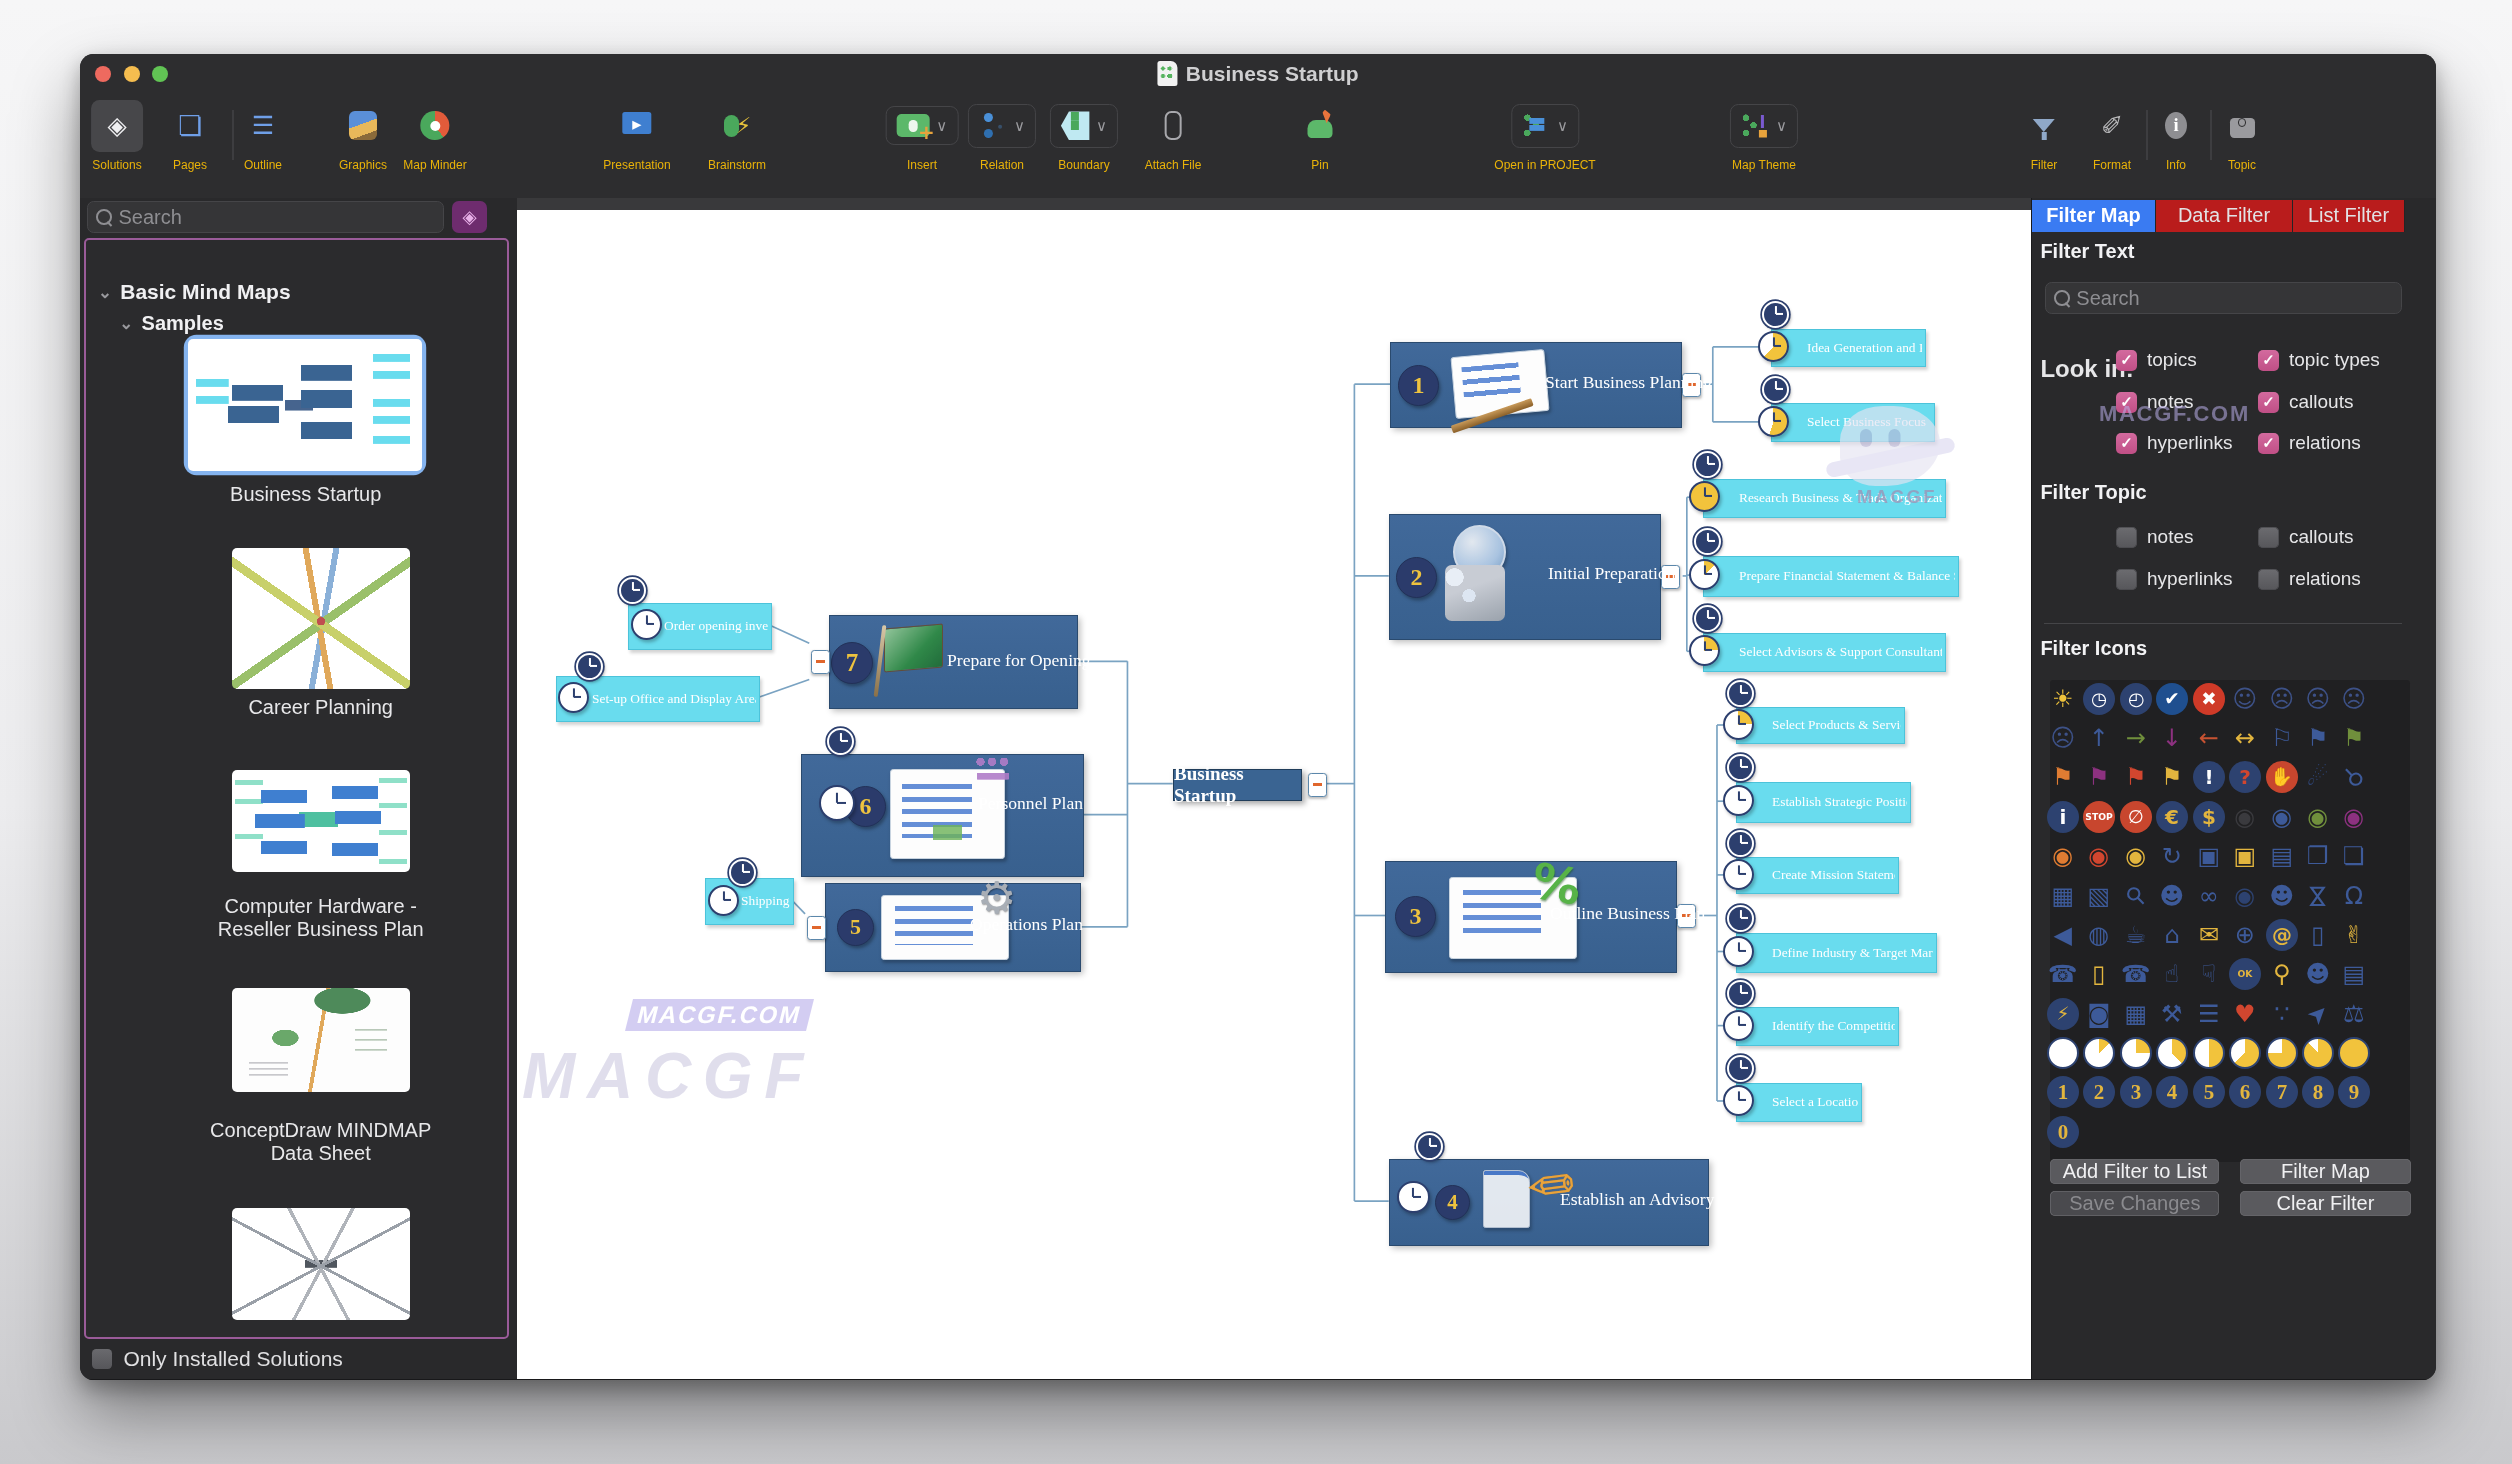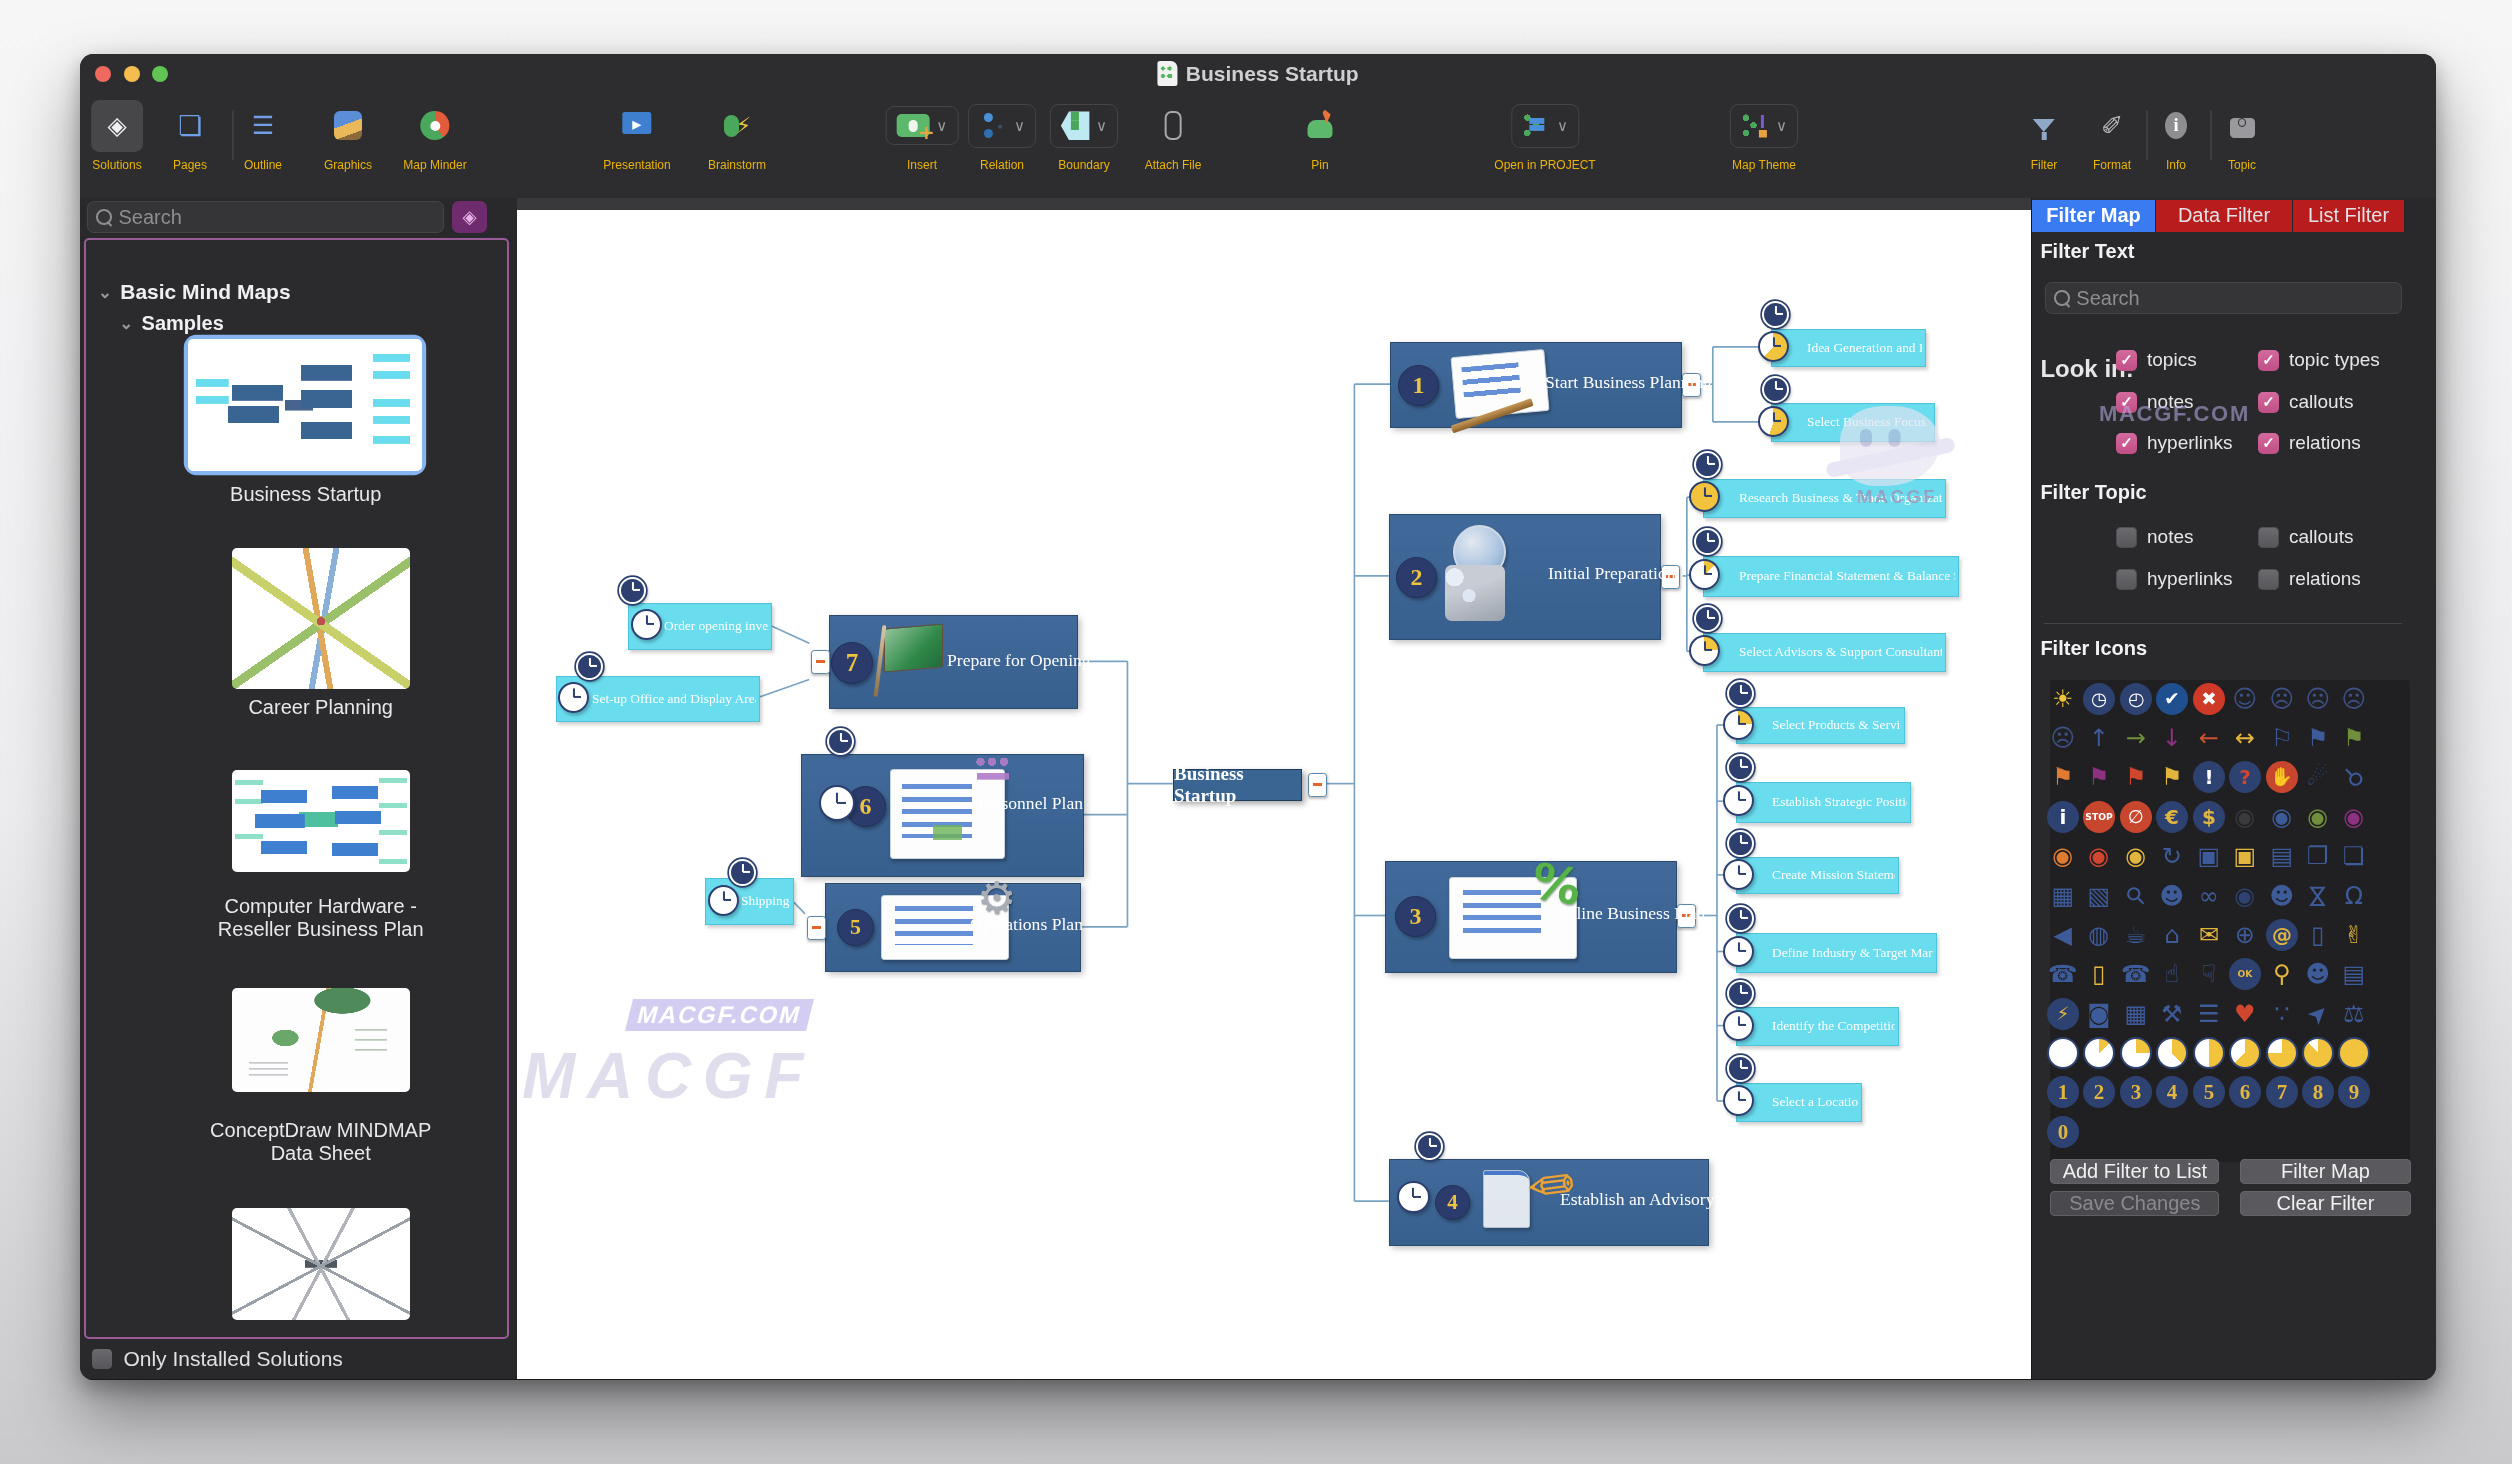--- a/index.html
+++ b/index.html
@@ -272,21 +272,21 @@
           </div>
           <div class="tb-label">Pages</div>
         </div>
         <div class="tb-sep" style="left: 152px;"></div>
         <div class="tb-item" style="left: 183px;">
           <div class="tb-iconzone">
             <div class="tbi tbi-outline"></div>
           </div>
           <div class="tb-label">Outline</div>
         </div>
-        <div class="tb-item" style="left: 268px;">
+        <div class="tb-item" style="left: 283px;">
           <div class="tb-iconzone">
             <div class="tbi tbi-graphics"></div>
           </div>
           <div class="tb-label">Graphics</div>
         </div>
         <div class="tb-item" style="left: 355px;">
           <div class="tb-iconzone">
             <div class="tbi tbi-mapminder"></div>
           </div>
           <div class="tb-label">Map Minder</div>

